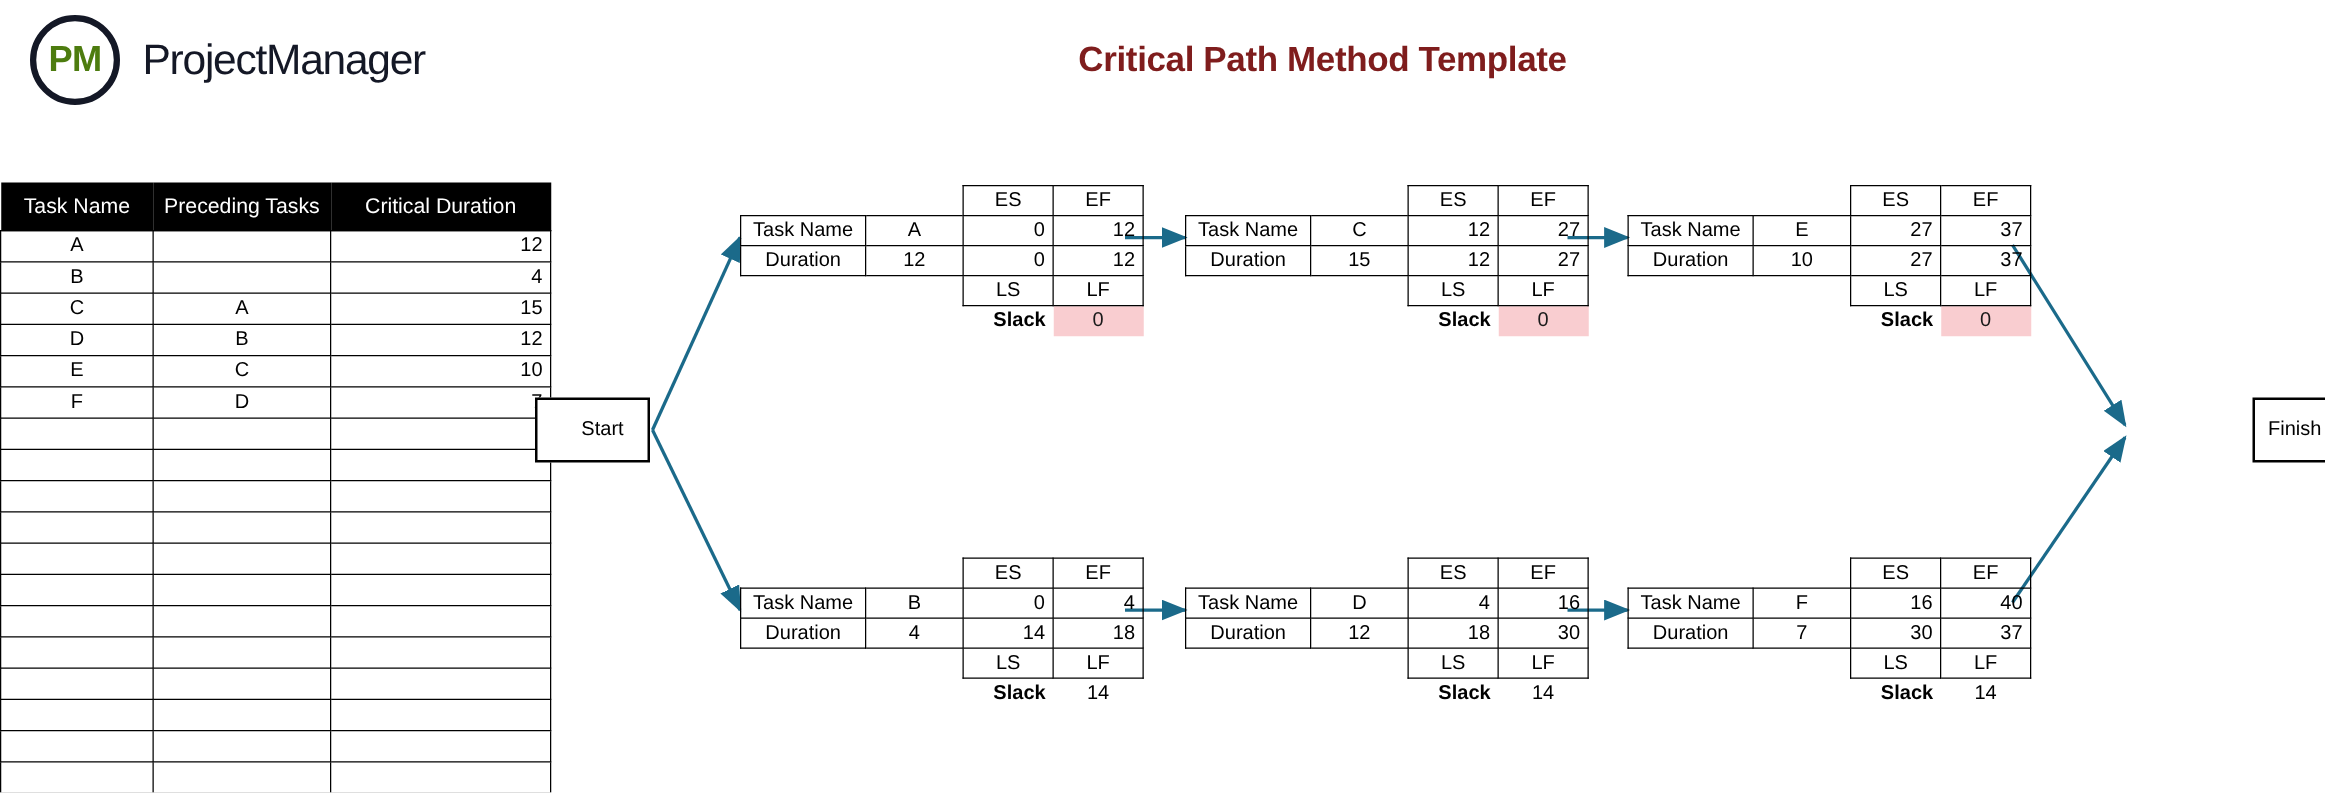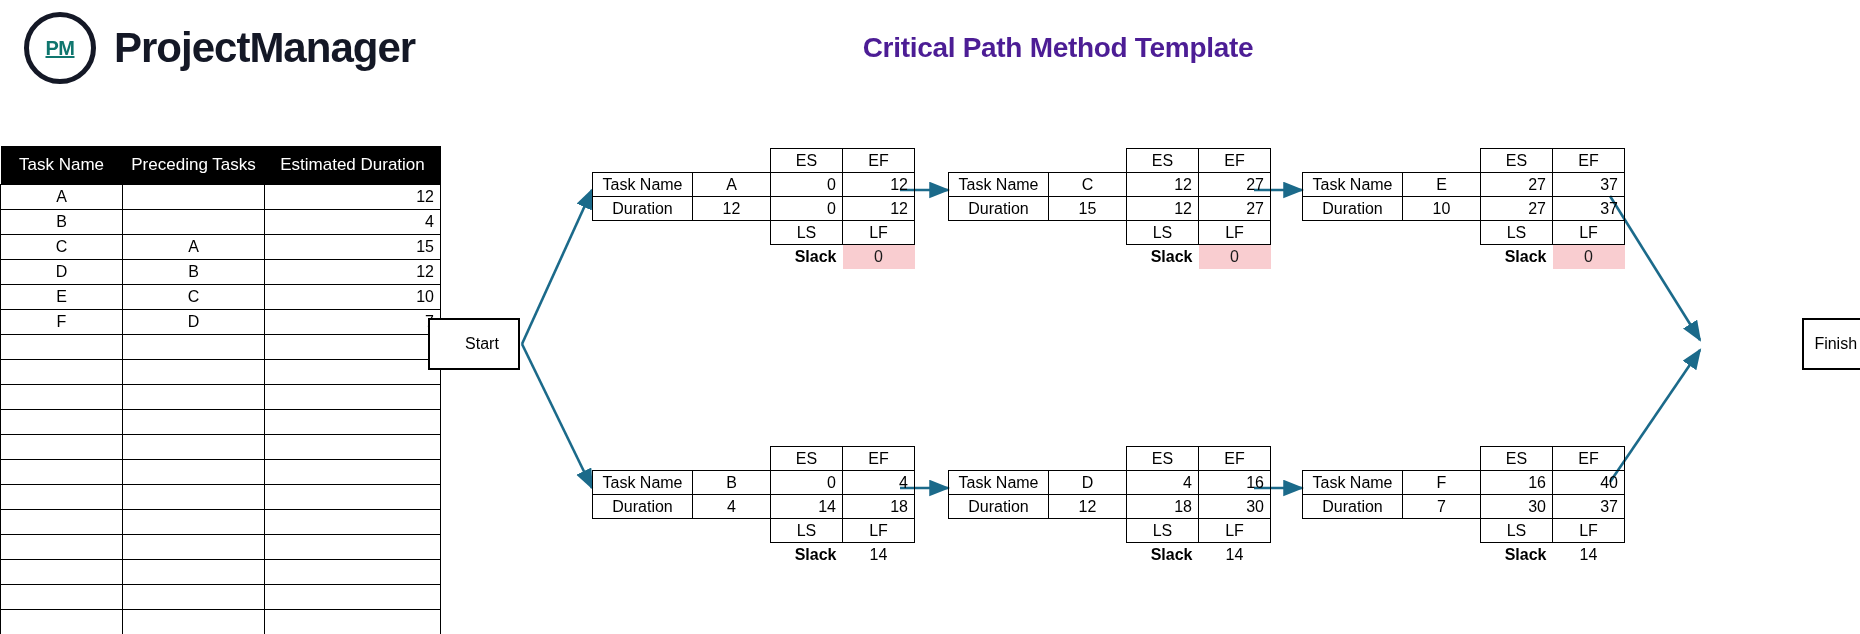--- a/index.html
+++ b/index.html
@@ -33,45 +33,44 @@
     width: 72px;
     height: 72px;
     border: 5px solid #141826;
     border-radius: 50%;
     display: flex;
     align-items: center;
     justify-content: center;
     box-sizing: border-box;
   }
   .brand-mark-text {
-    font-size: 20px;
+    font-size: 29px;
     font-weight: bold;
     letter-spacing: -0.5px;
-    color: #0f766e;
+    color: #4d7c0f;
     line-height: 1;
-    text-decoration: underline;
   }
   .brand-name {
-    font-size: 42px;
-    font-weight: bold;
+    font-size: 34px;
+    font-weight: normal;
     letter-spacing: -1px;
     color: #141826;
     line-height: 1;
   }
 
   .doc-title {
     position: absolute;
     left: 0;
     right: 0;
     top: 32px;
     text-align: center;
     font-size: 28px;
     font-weight: bold;
     letter-spacing: -0.3px;
-    color: #4c1d95;
+    color: #7f1d1d;
   }
   .doc-title-inner { display: inline-block; transform: translateX(128px); }
 
   
   .task-table {
     position: absolute;
     left: 0px;
     top: 146px;
     border-collapse: collapse;
     table-layout: fixed;
@@ -169,21 +168,21 @@
 
   <div class="doc-title">
     <span class="doc-title-inner">Critical Path Method Template</span>
   </div>
 
   <table class="task-table">
     <thead>
       <tr>
         <th class="col-name">Task Name</th>
         <th class="col-prec">Preceding Tasks</th>
-        <th class="col-dur">Estimated Duration</th>
+        <th class="col-dur">Critical Duration</th>
       </tr>
     </thead>
     <tbody id="task-rows">
         <tr>
           <td class="col-name">A</td>
           <td class="col-prec"></td>
           <td class="col-dur">12</td>
         </tr>
         <tr>
           <td class="col-name">B</td>

